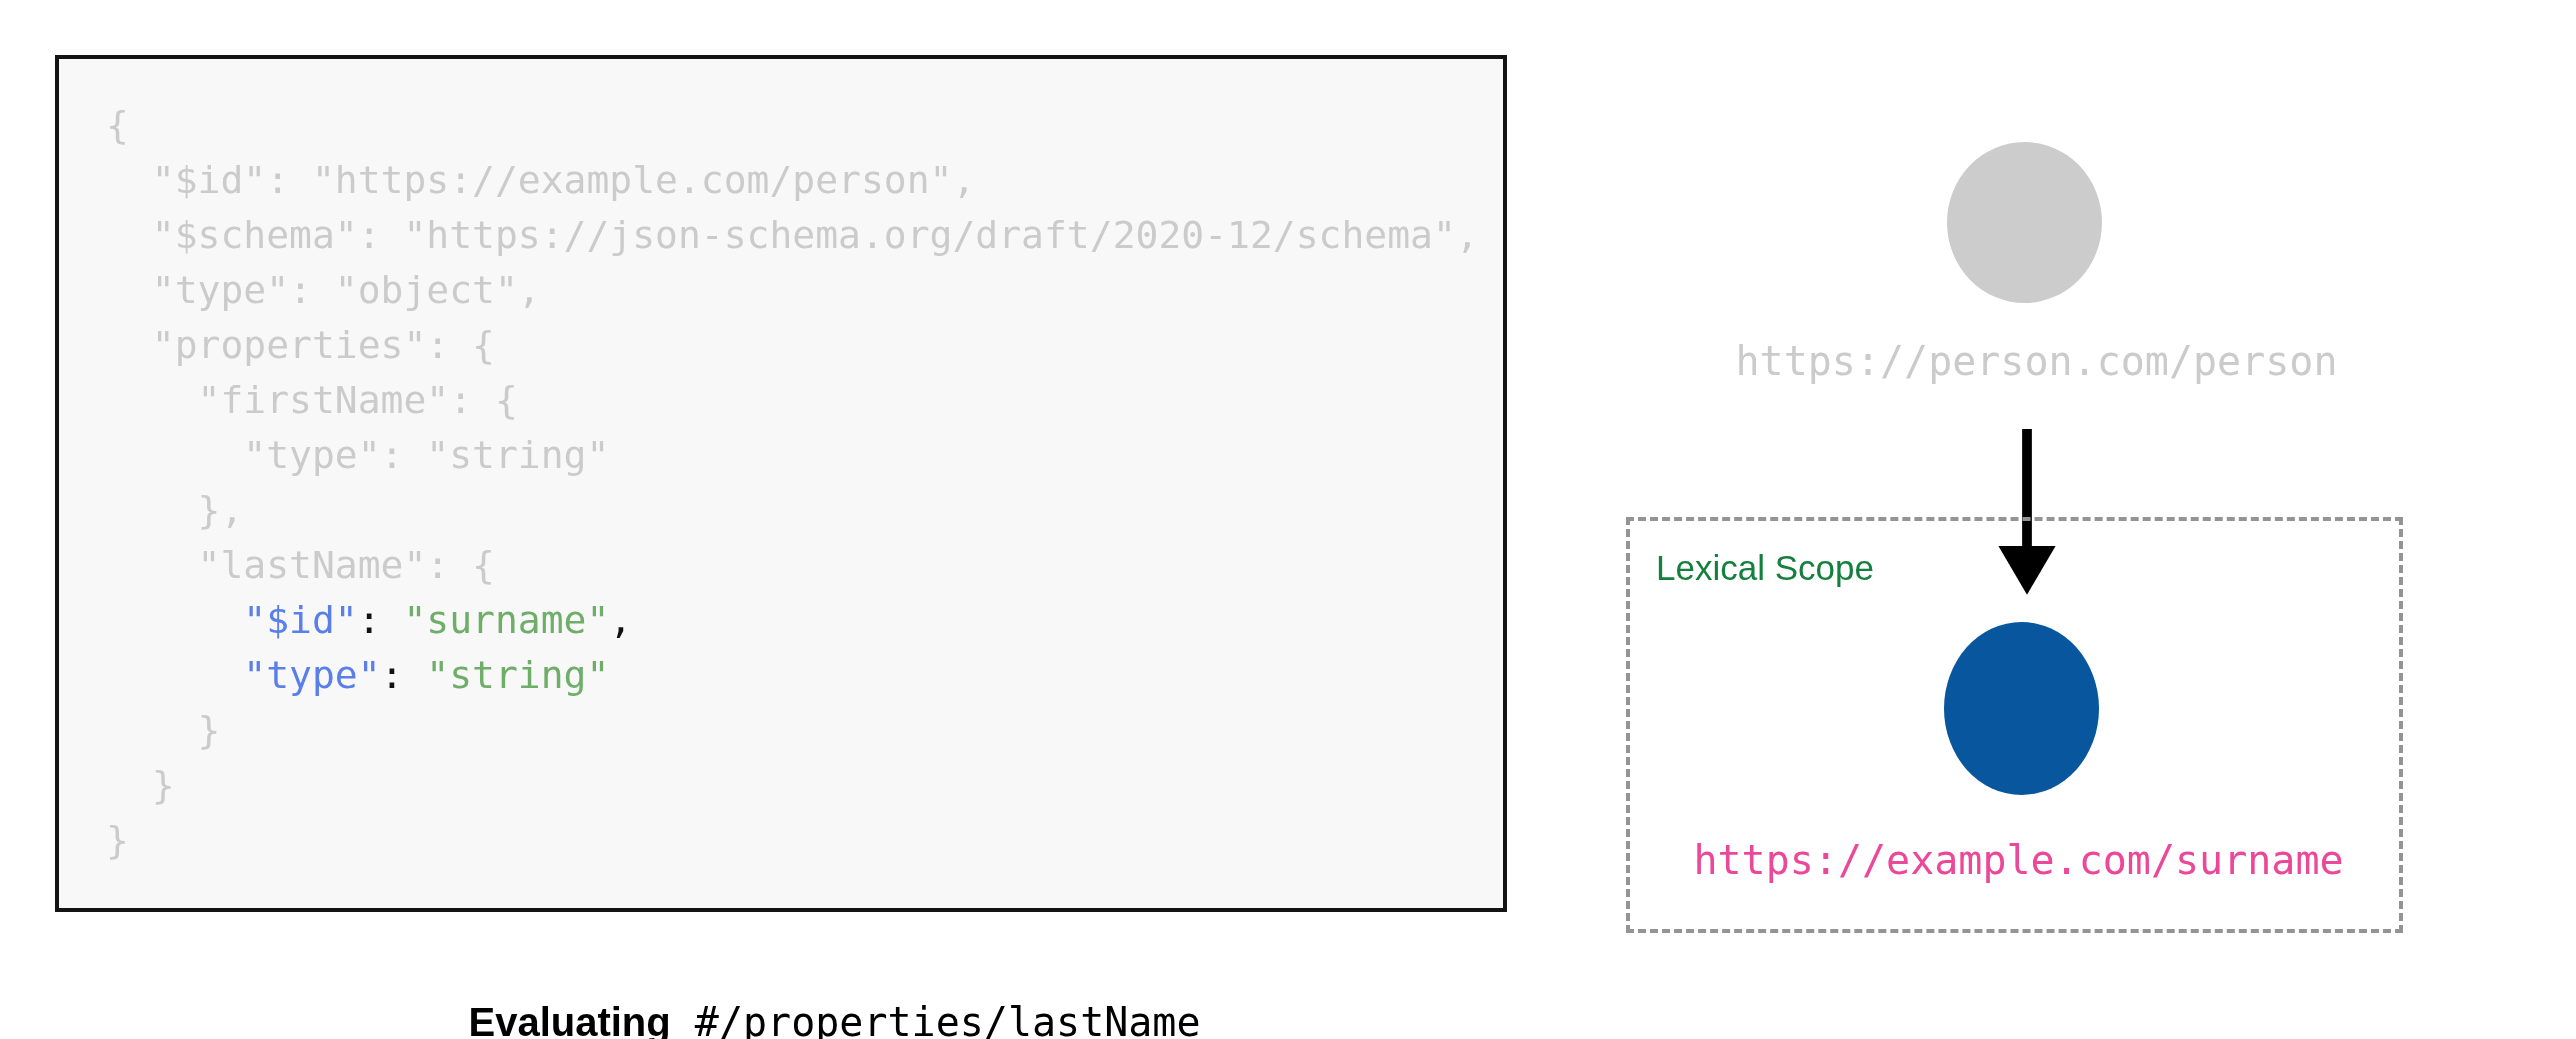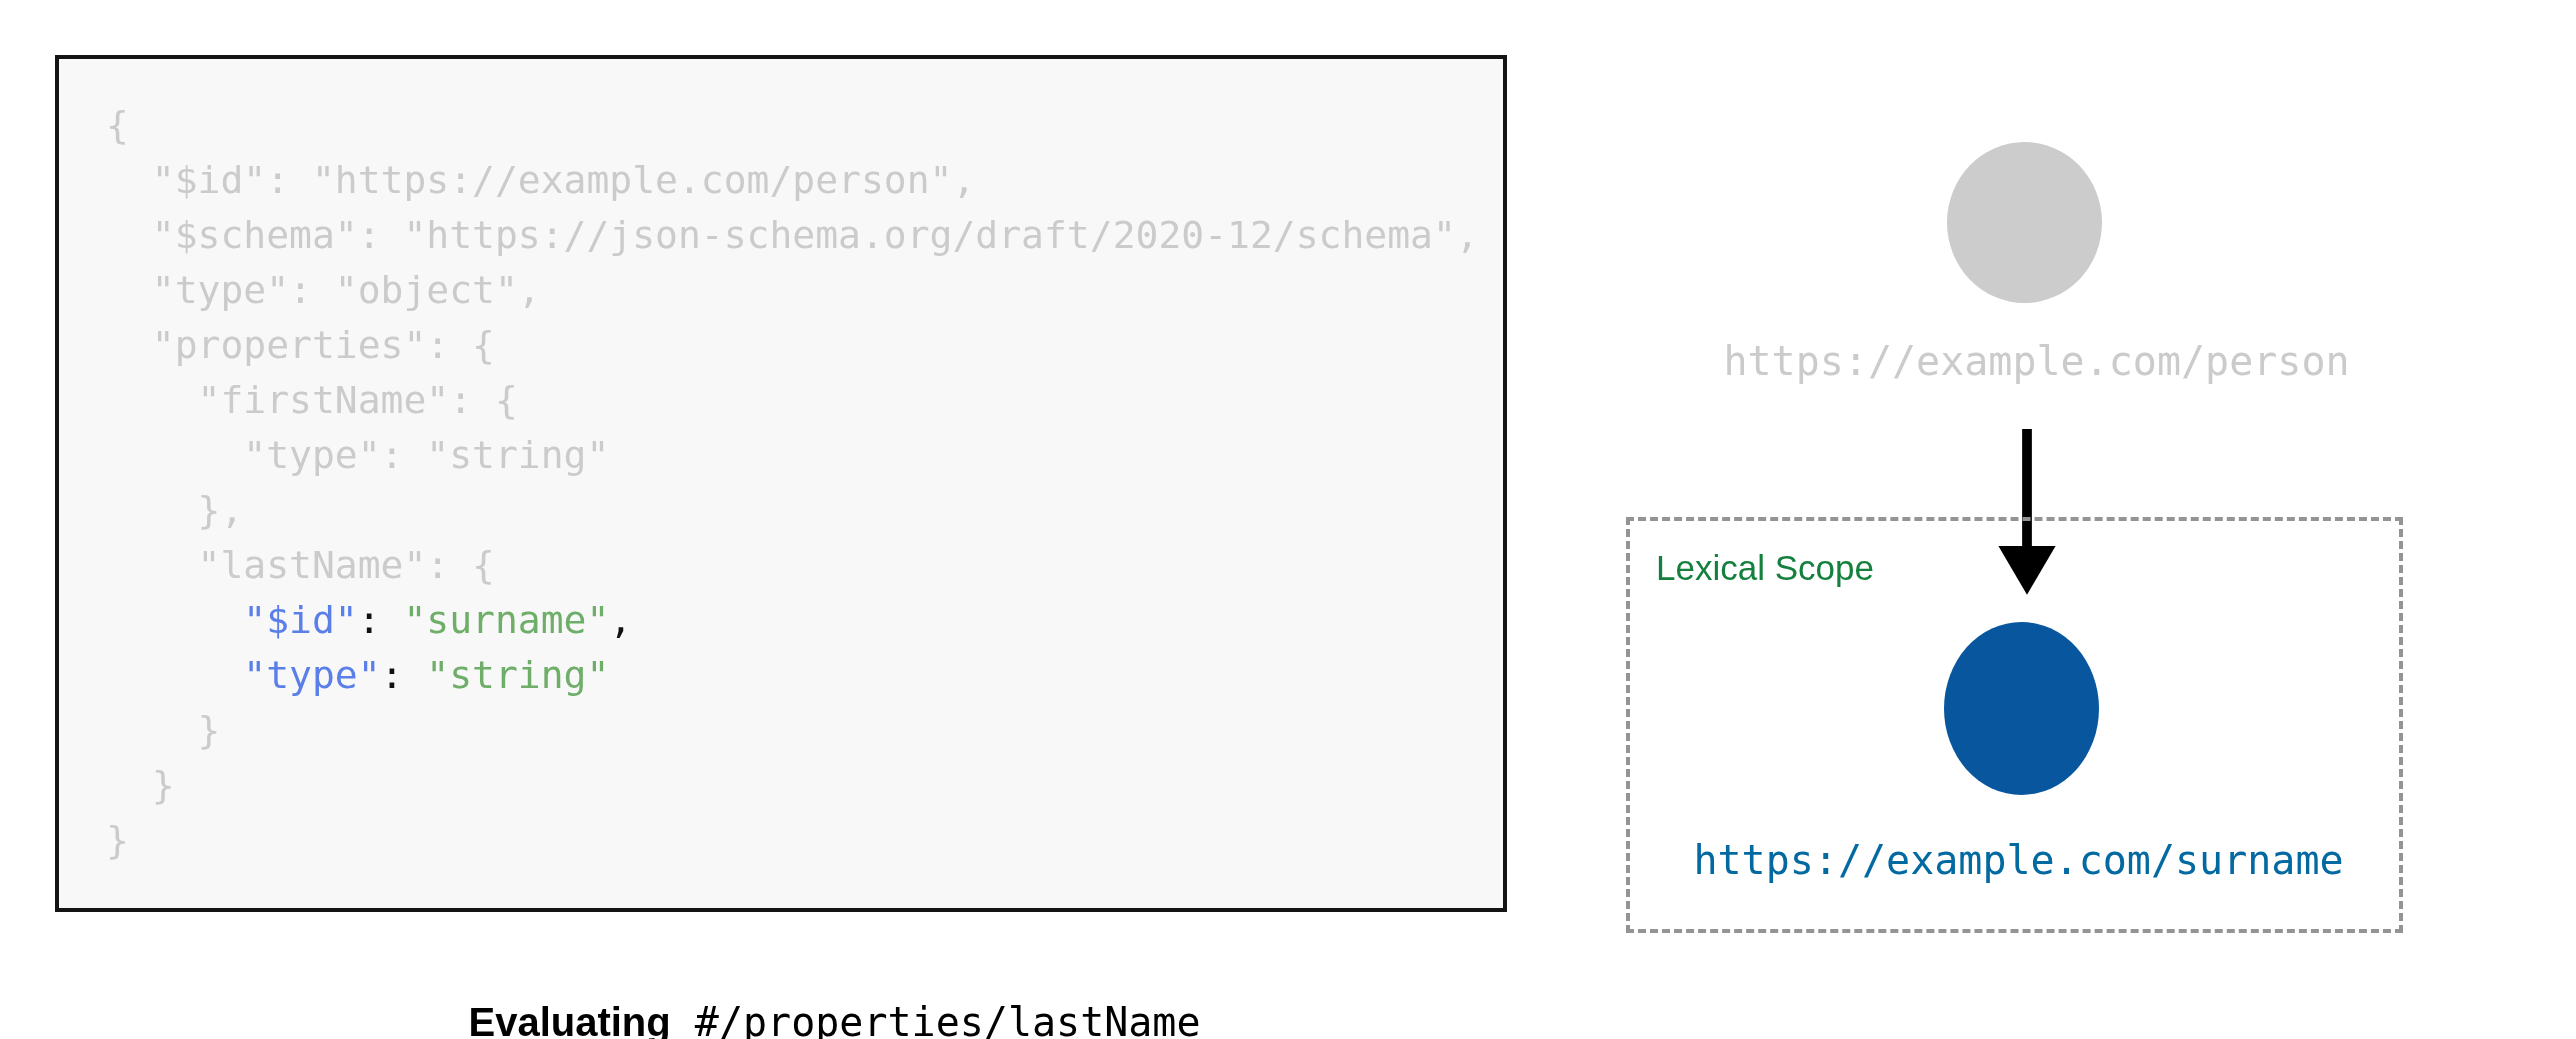--- a/index.html
+++ b/index.html
@@ -150,21 +150,21 @@
   }
 
   #node-surname-label {
     position: absolute;
     left: 0;
     top: 316px;
     width: 777px;
     text-align: center;
     font-family: "DejaVu Sans Mono", "Liberation Mono", monospace;
     font-size: 40px;
-    color: #0369a1;
+    color: #ec4899;
     white-space: nowrap;
   }
 </style>
 </head>
 <body>
 
 <div id="stage">
 
   <div id="left-panel">
 
@@ -175,21 +175,21 @@
     <div class="caption" id="caption-left">
       <span class="cap-bold">Evaluating</span><span class="cap-mono">&nbsp;</span><span class="cap-mono">#/properties/lastName</span>
     </div>
 
   </div>
 
   <div id="right-panel">
 
     <div id="node-person-circle"></div>
 
-    <div id="node-person-label">https://example.com/person</div>
+    <div id="node-person-label">https://person.com/person</div>
 
     <svg id="arrow-svg" viewBox="0 0 160 260" xmlns="http://www.w3.org/2000/svg">
       <line x1="80" y1="0" x2="80" y2="215" stroke="#000000" stroke-width="15"></line>
       <polygon points="36,180 124,180 80,255" fill="#000000"></polygon>
     </svg>
 
     <div id="lexical-scope-box">
       <div id="lexical-scope-box-label">Lexical Scope</div>
       <div id="node-surname-circle"></div>
       <div id="node-surname-label">https://example.com/surname</div>

